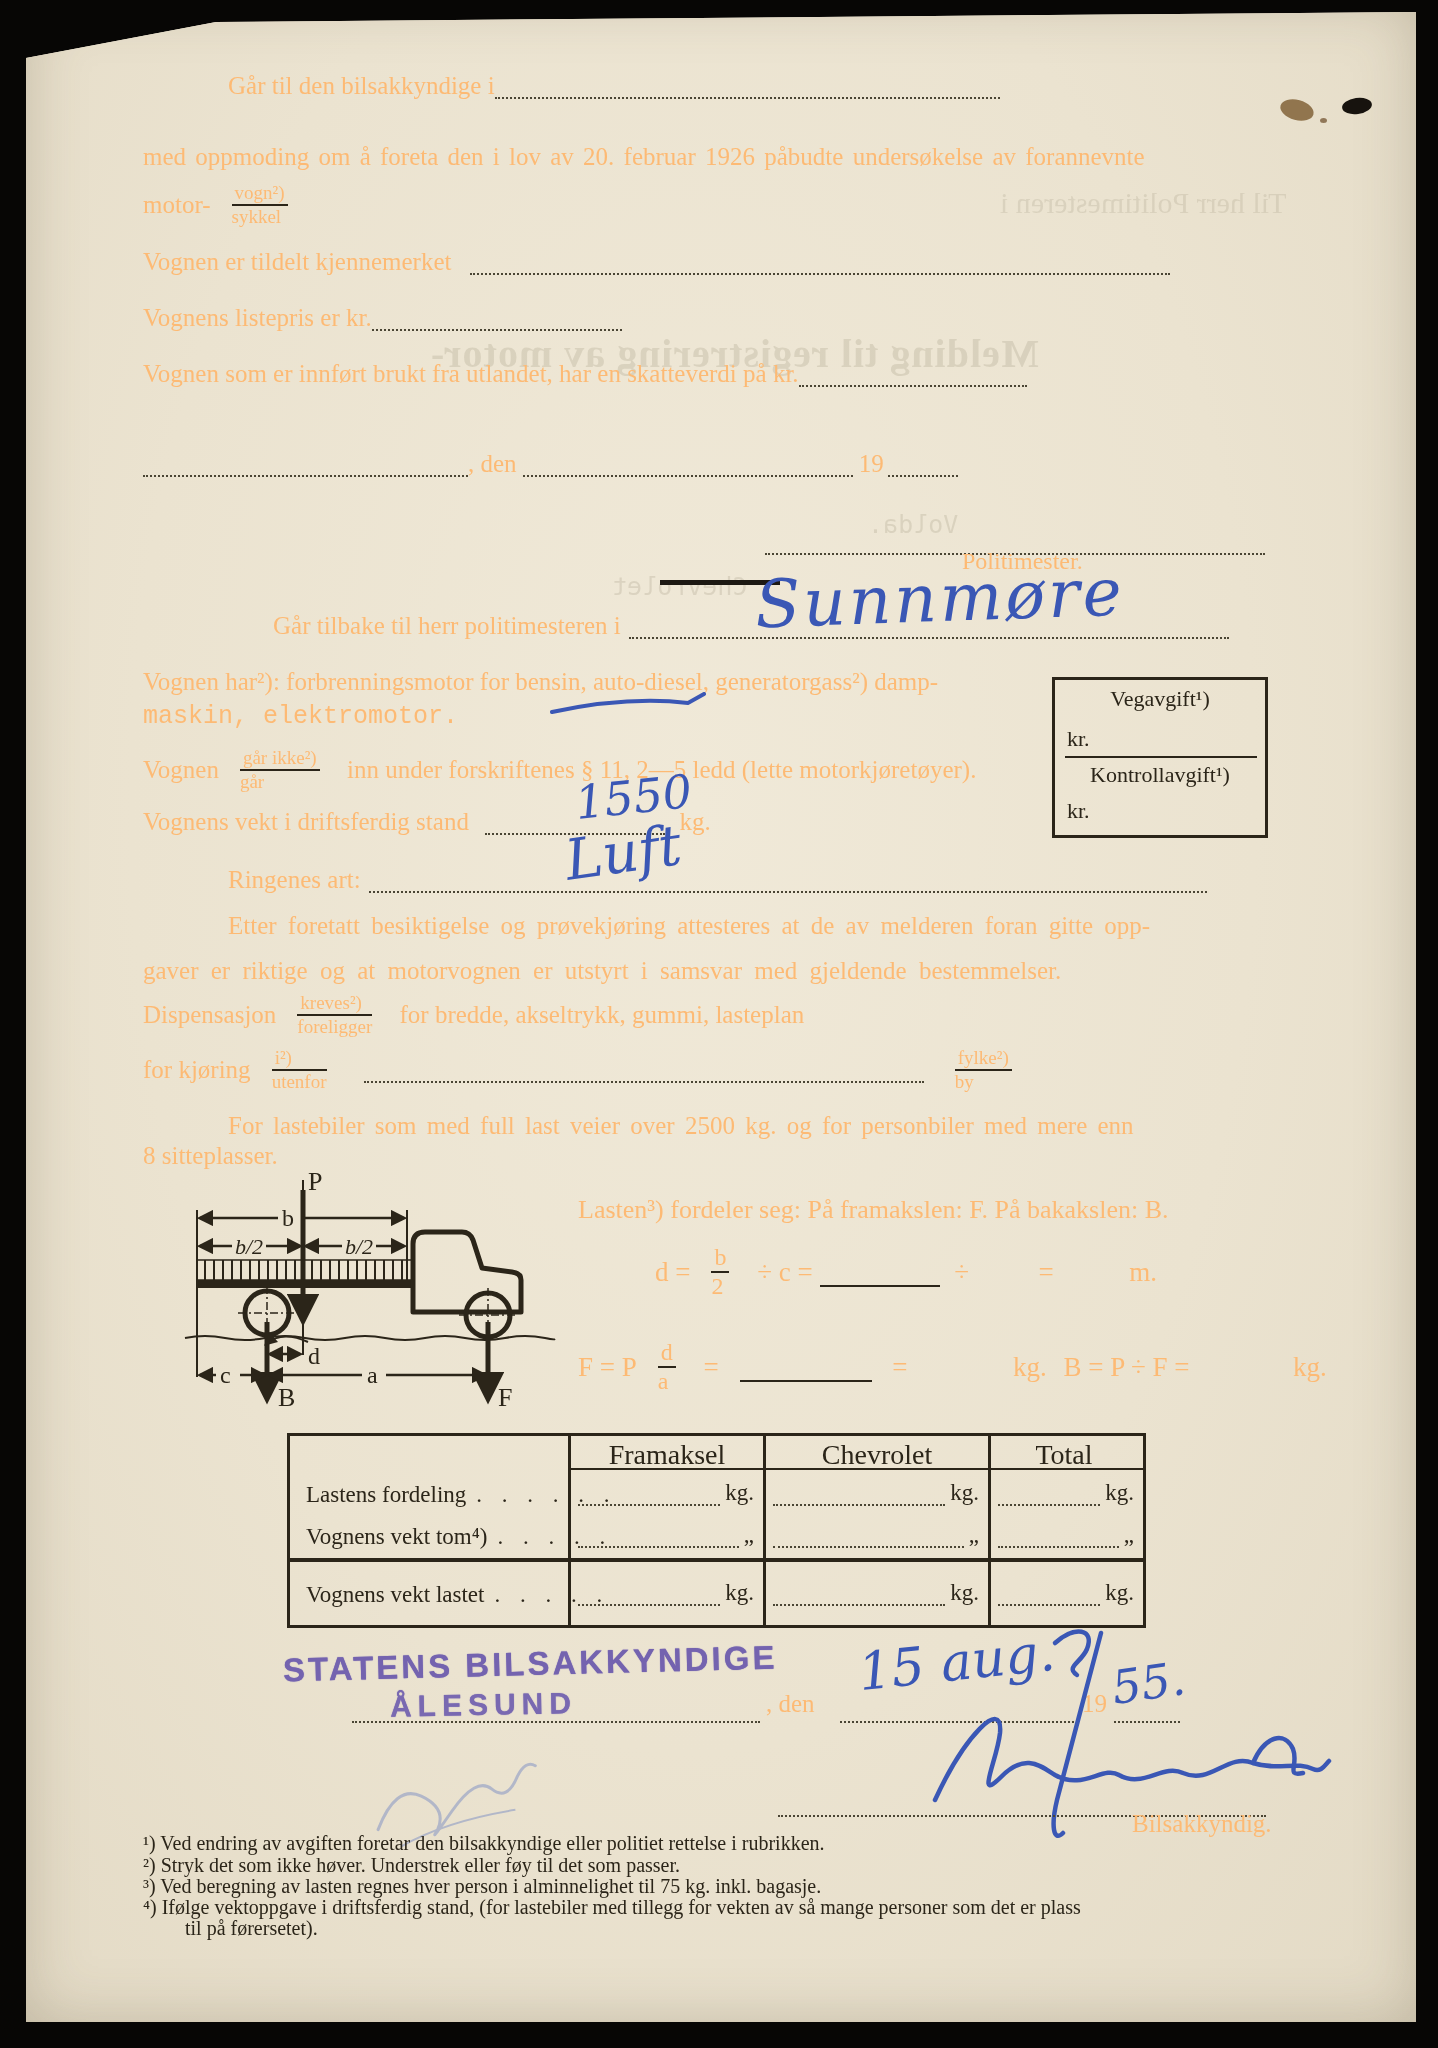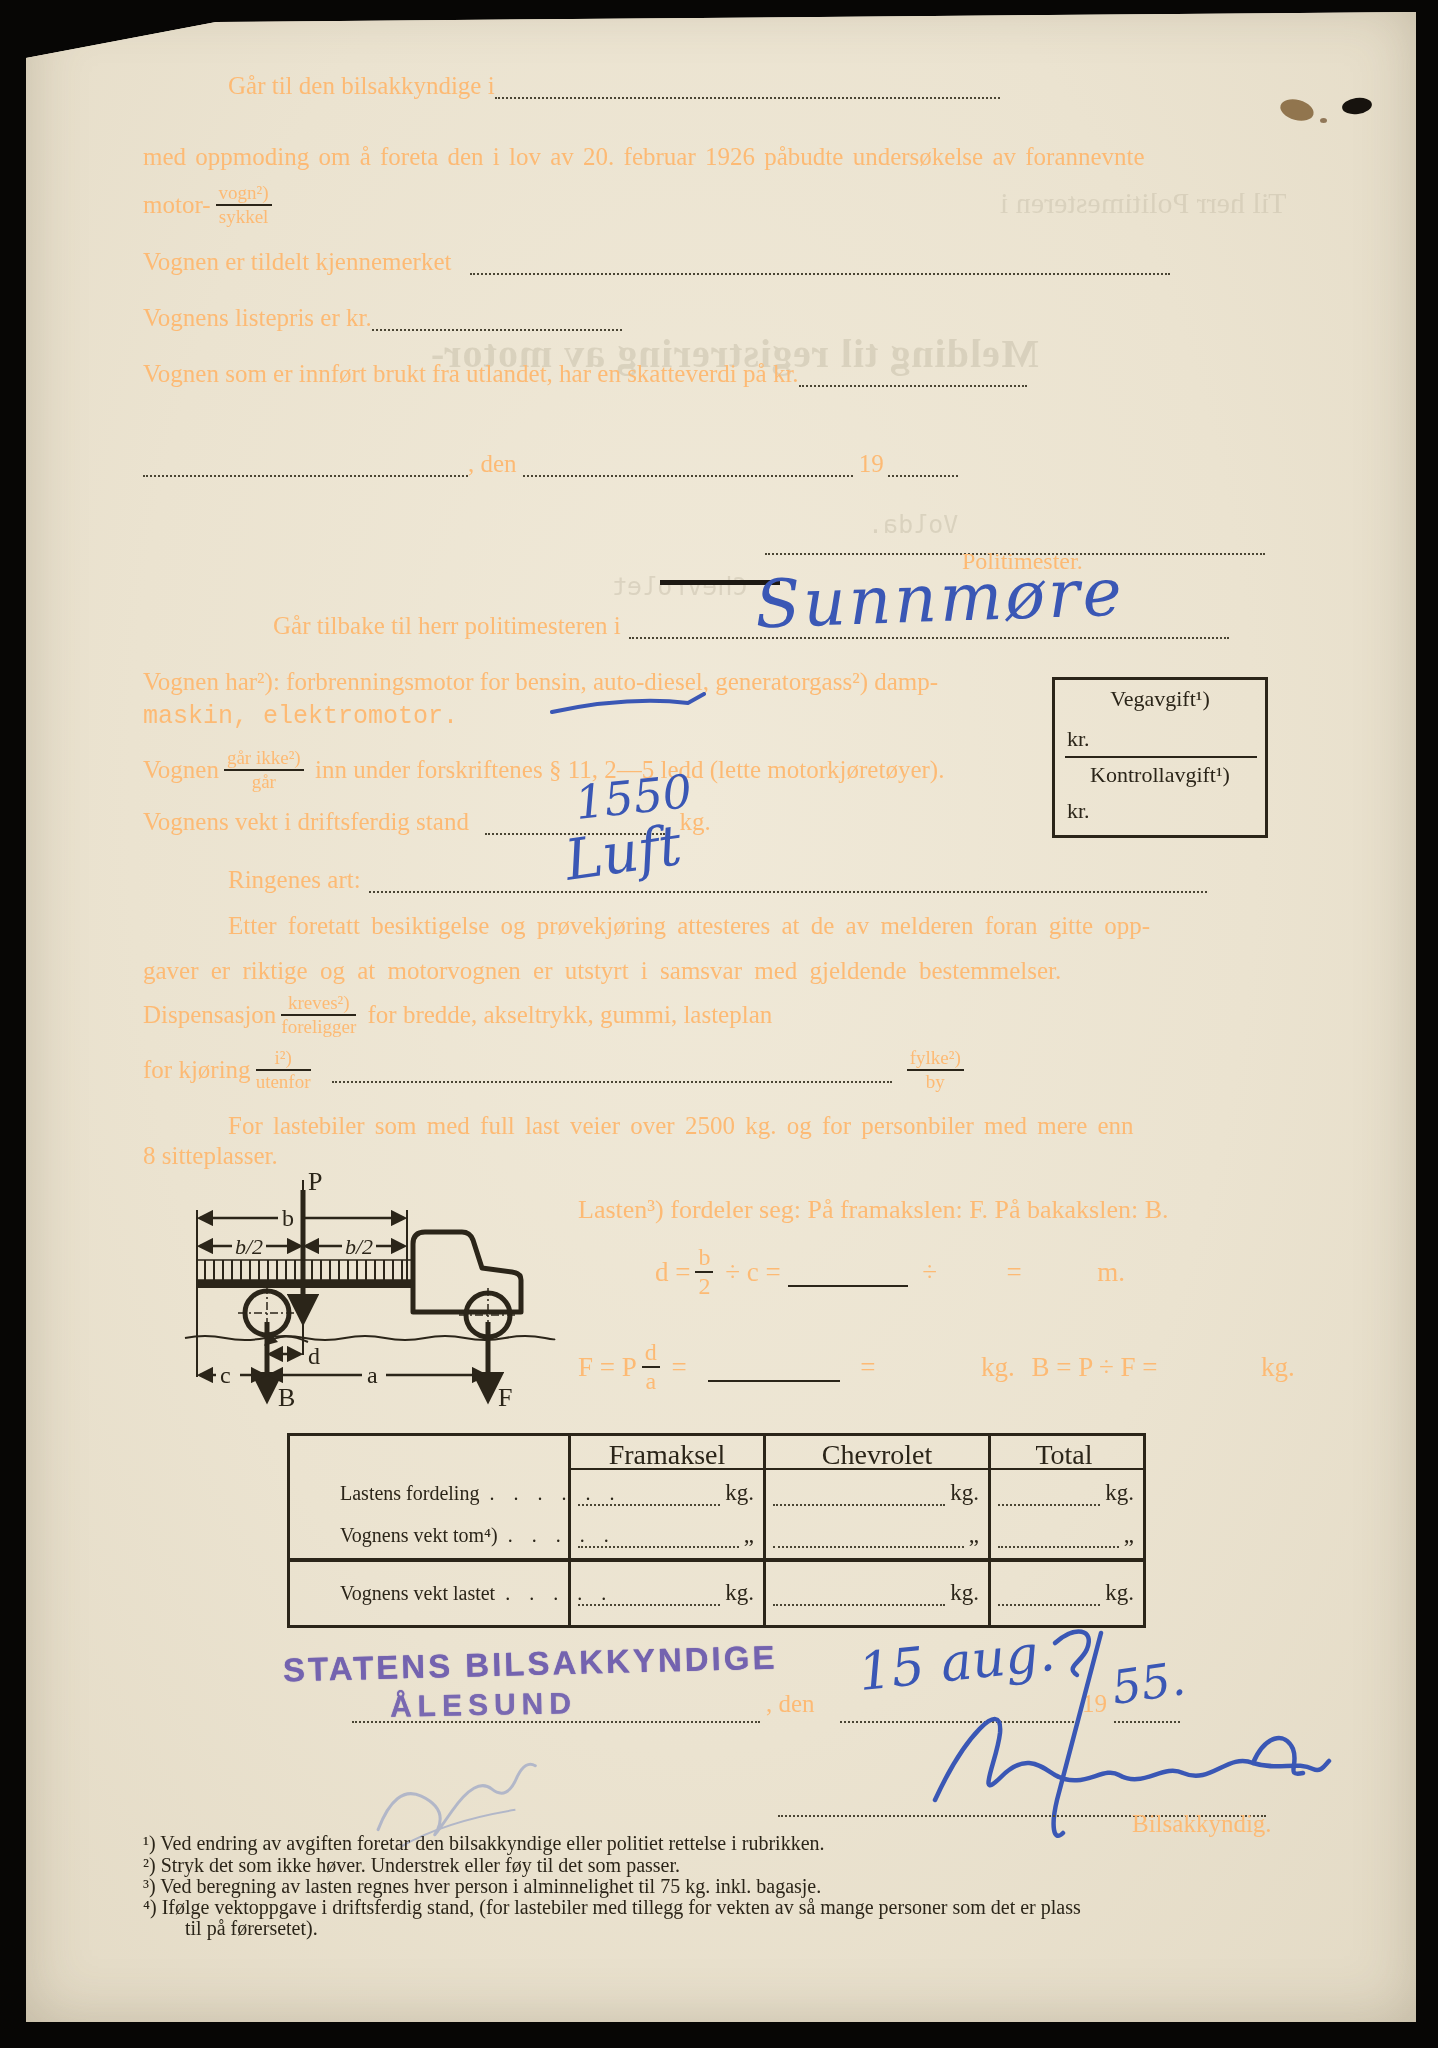--- a/index.html
+++ b/index.html
@@ -8,43 +8,43 @@
          background:#ebe3d0;
          background-image:radial-gradient(ellipse at 48% 40%, #f0e9d8 0%, #ebe3d0 55%, #e3dac5 100%);
          clip-path:polygon(0 58px,190px 22px,100% 12px,100% 100%,0 100%);
          box-shadow:inset 0 0 60px rgba(90,80,55,.25);}
   #content{position:absolute;inset:0;}
   .line{position:absolute;white-space:nowrap;font-family:"Liberation Serif",serif;
         font-size:25px;color:#fdba74;}
   .dot{display:inline-block;height:.95em;border-bottom:2px dotted #4a4534;vertical-align:text-bottom;}
   .rule{display:inline-block;height:.95em;border-bottom:2px solid #2b2519;vertical-align:text-bottom;}
   .gap{display:inline-block;}
-  .frac{display:inline-block;text-align:center;vertical-align:-0.55em;line-height:1.05;
-        font-size:19px;margin:0 5px;}
+  .frac{display:inline-block;text-align:left;vertical-align:-0.55em;line-height:1.05;
+        font-size:19px;margin:0 21px;}
   .frac .ftop{display:block;border-bottom:2px solid #2b2519;padding:0 3px 1px;}
   .frac .fbot{display:block;padding-top:1px;}
   .hand{position:absolute;font-family:"DejaVu Serif",serif;font-style:italic;
         color:#3a57b5;white-space:nowrap;}
   .ghost{position:absolute;font-family:"Liberation Serif",serif;color:#837a60;
          transform:scaleX(-1);white-space:nowrap;}
   .ghost.mono{font-family:"DejaVu Sans Mono",monospace;}
   .stamp{position:absolute;font-family:"Liberation Sans",sans-serif;font-weight:bold;
          color:#6a59ad;white-space:nowrap;text-shadow:0 0 1px #6a59ad;}
   .fnote{position:absolute;white-space:nowrap;font-family:"Liberation Serif",serif;
          font-size:20px;color:#2b2519;}
   #avgift-box{position:absolute;left:1052px;top:677px;width:210px;height:155px;
               border:3px solid #2b2519;font-family:"Liberation Serif",serif;color:#2b2519;}
   #avgift-box .abx{position:absolute;font-size:22px;white-space:nowrap;}
   #load-table{position:absolute;left:287px;top:1433px;width:853px;height:189px;
               border:3px solid #2b2519;font-family:"Liberation Serif",serif;color:#2b2519;}
   .tv{position:absolute;top:0;bottom:0;width:3px;background:#2b2519;}
   .th-underline{position:absolute;left:278px;right:0;top:32px;height:2px;background:#2b2519;}
   .tmid{position:absolute;left:-3px;right:-3px;top:122px;height:4px;background:#2b2519;}
   .thead{position:absolute;top:3px;text-align:center;font-size:28px;}
-  .tlabel{position:absolute;font-size:20px;white-space:nowrap;margin-left:34px;}
+  .tlabel{position:absolute;font-size:23px;white-space:nowrap;}
   .tdots{letter-spacing:7px;margin-left:10px;}
   .tcell{position:absolute;height:30px;display:flex;align-items:flex-end;font-size:23px;}
   .tcell .dfill{flex:1;border-bottom:2px dotted #4a4534;height:4px;}
   .tcell .unit{margin-left:5px;}
   .blob{position:absolute;border-radius:50%;}
   svg text{font-family:"Liberation Serif",serif;fill:#2b2519;}
 </style>
 </head>
 <body>
 

